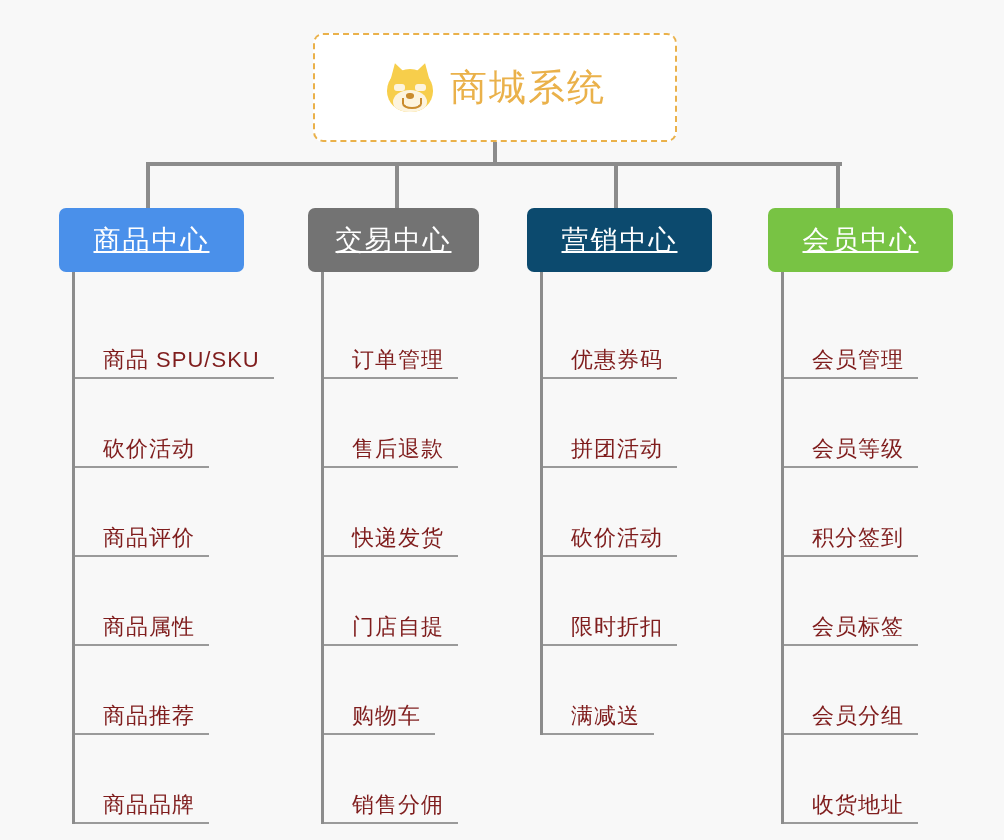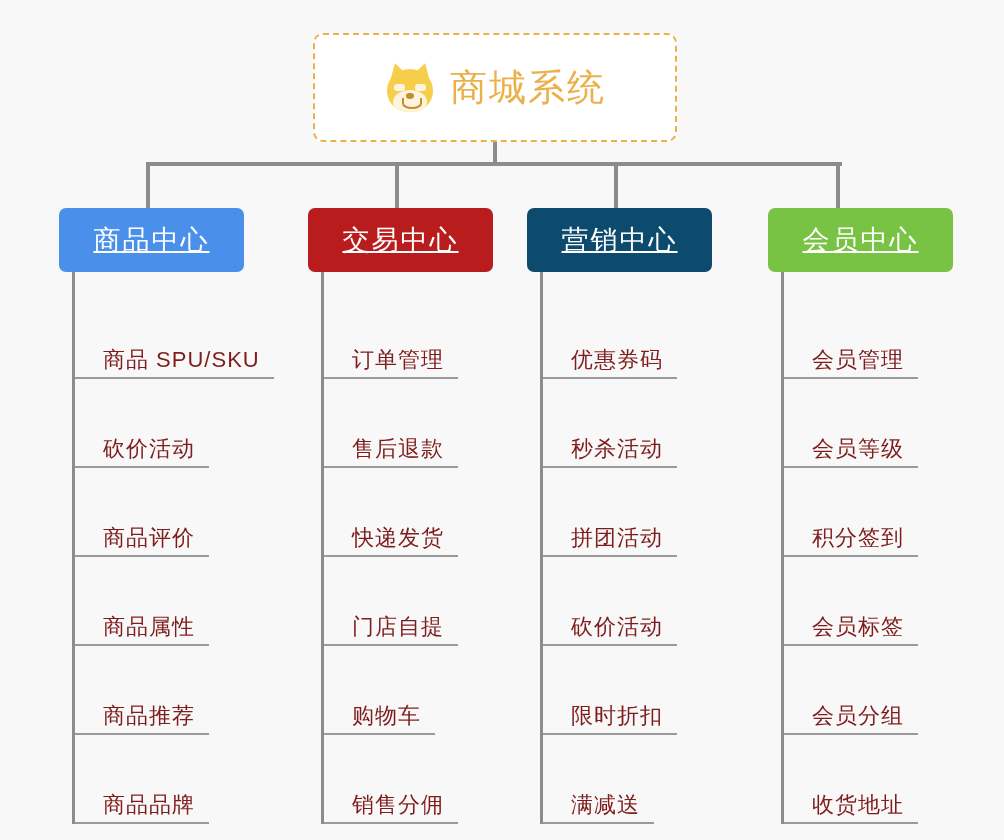--- a/index.html
+++ b/index.html
@@ -218,21 +218,21 @@
           </div>
           <div class="leaf">
             <div class="leaf-inner"><span class="leaf-label">商品推荐</span></div>
           </div>
           <div class="leaf">
             <div class="leaf-inner"><span class="leaf-label">商品品牌</span></div>
           </div>
         </div>
       </div>
       <div class="column" style="left: 308px; width: 185px;">
-        <div class="cat-box" style="background: #b91c1c; width: 185px;">交易中心</div>
+        <div class="cat-box" style="background: #737373; width: 171px;">交易中心</div>
         <div class="leaf-list">
           <div class="leaf">
             <div class="leaf-inner"><span class="leaf-label">订单管理</span></div>
           </div>
           <div class="leaf">
             <div class="leaf-inner"><span class="leaf-label">售后退款</span></div>
           </div>
           <div class="leaf">
             <div class="leaf-inner"><span class="leaf-label">快递发货</span></div>
           </div>
@@ -247,23 +247,20 @@
           </div>
         </div>
       </div>
       <div class="column" style="left: 527px; width: 185px;">
         <div class="cat-box" style="background: #0c4a6e; width: 185px;">营销中心</div>
         <div class="leaf-list">
           <div class="leaf">
             <div class="leaf-inner"><span class="leaf-label">优惠券码</span></div>
           </div>
           <div class="leaf">
-            <div class="leaf-inner"><span class="leaf-label">秒杀活动</span></div>
-          </div>
-          <div class="leaf">
             <div class="leaf-inner"><span class="leaf-label">拼团活动</span></div>
           </div>
           <div class="leaf">
             <div class="leaf-inner"><span class="leaf-label">砍价活动</span></div>
           </div>
           <div class="leaf">
             <div class="leaf-inner"><span class="leaf-label">限时折扣</span></div>
           </div>
           <div class="leaf">
             <div class="leaf-inner"><span class="leaf-label">满减送</span></div>

